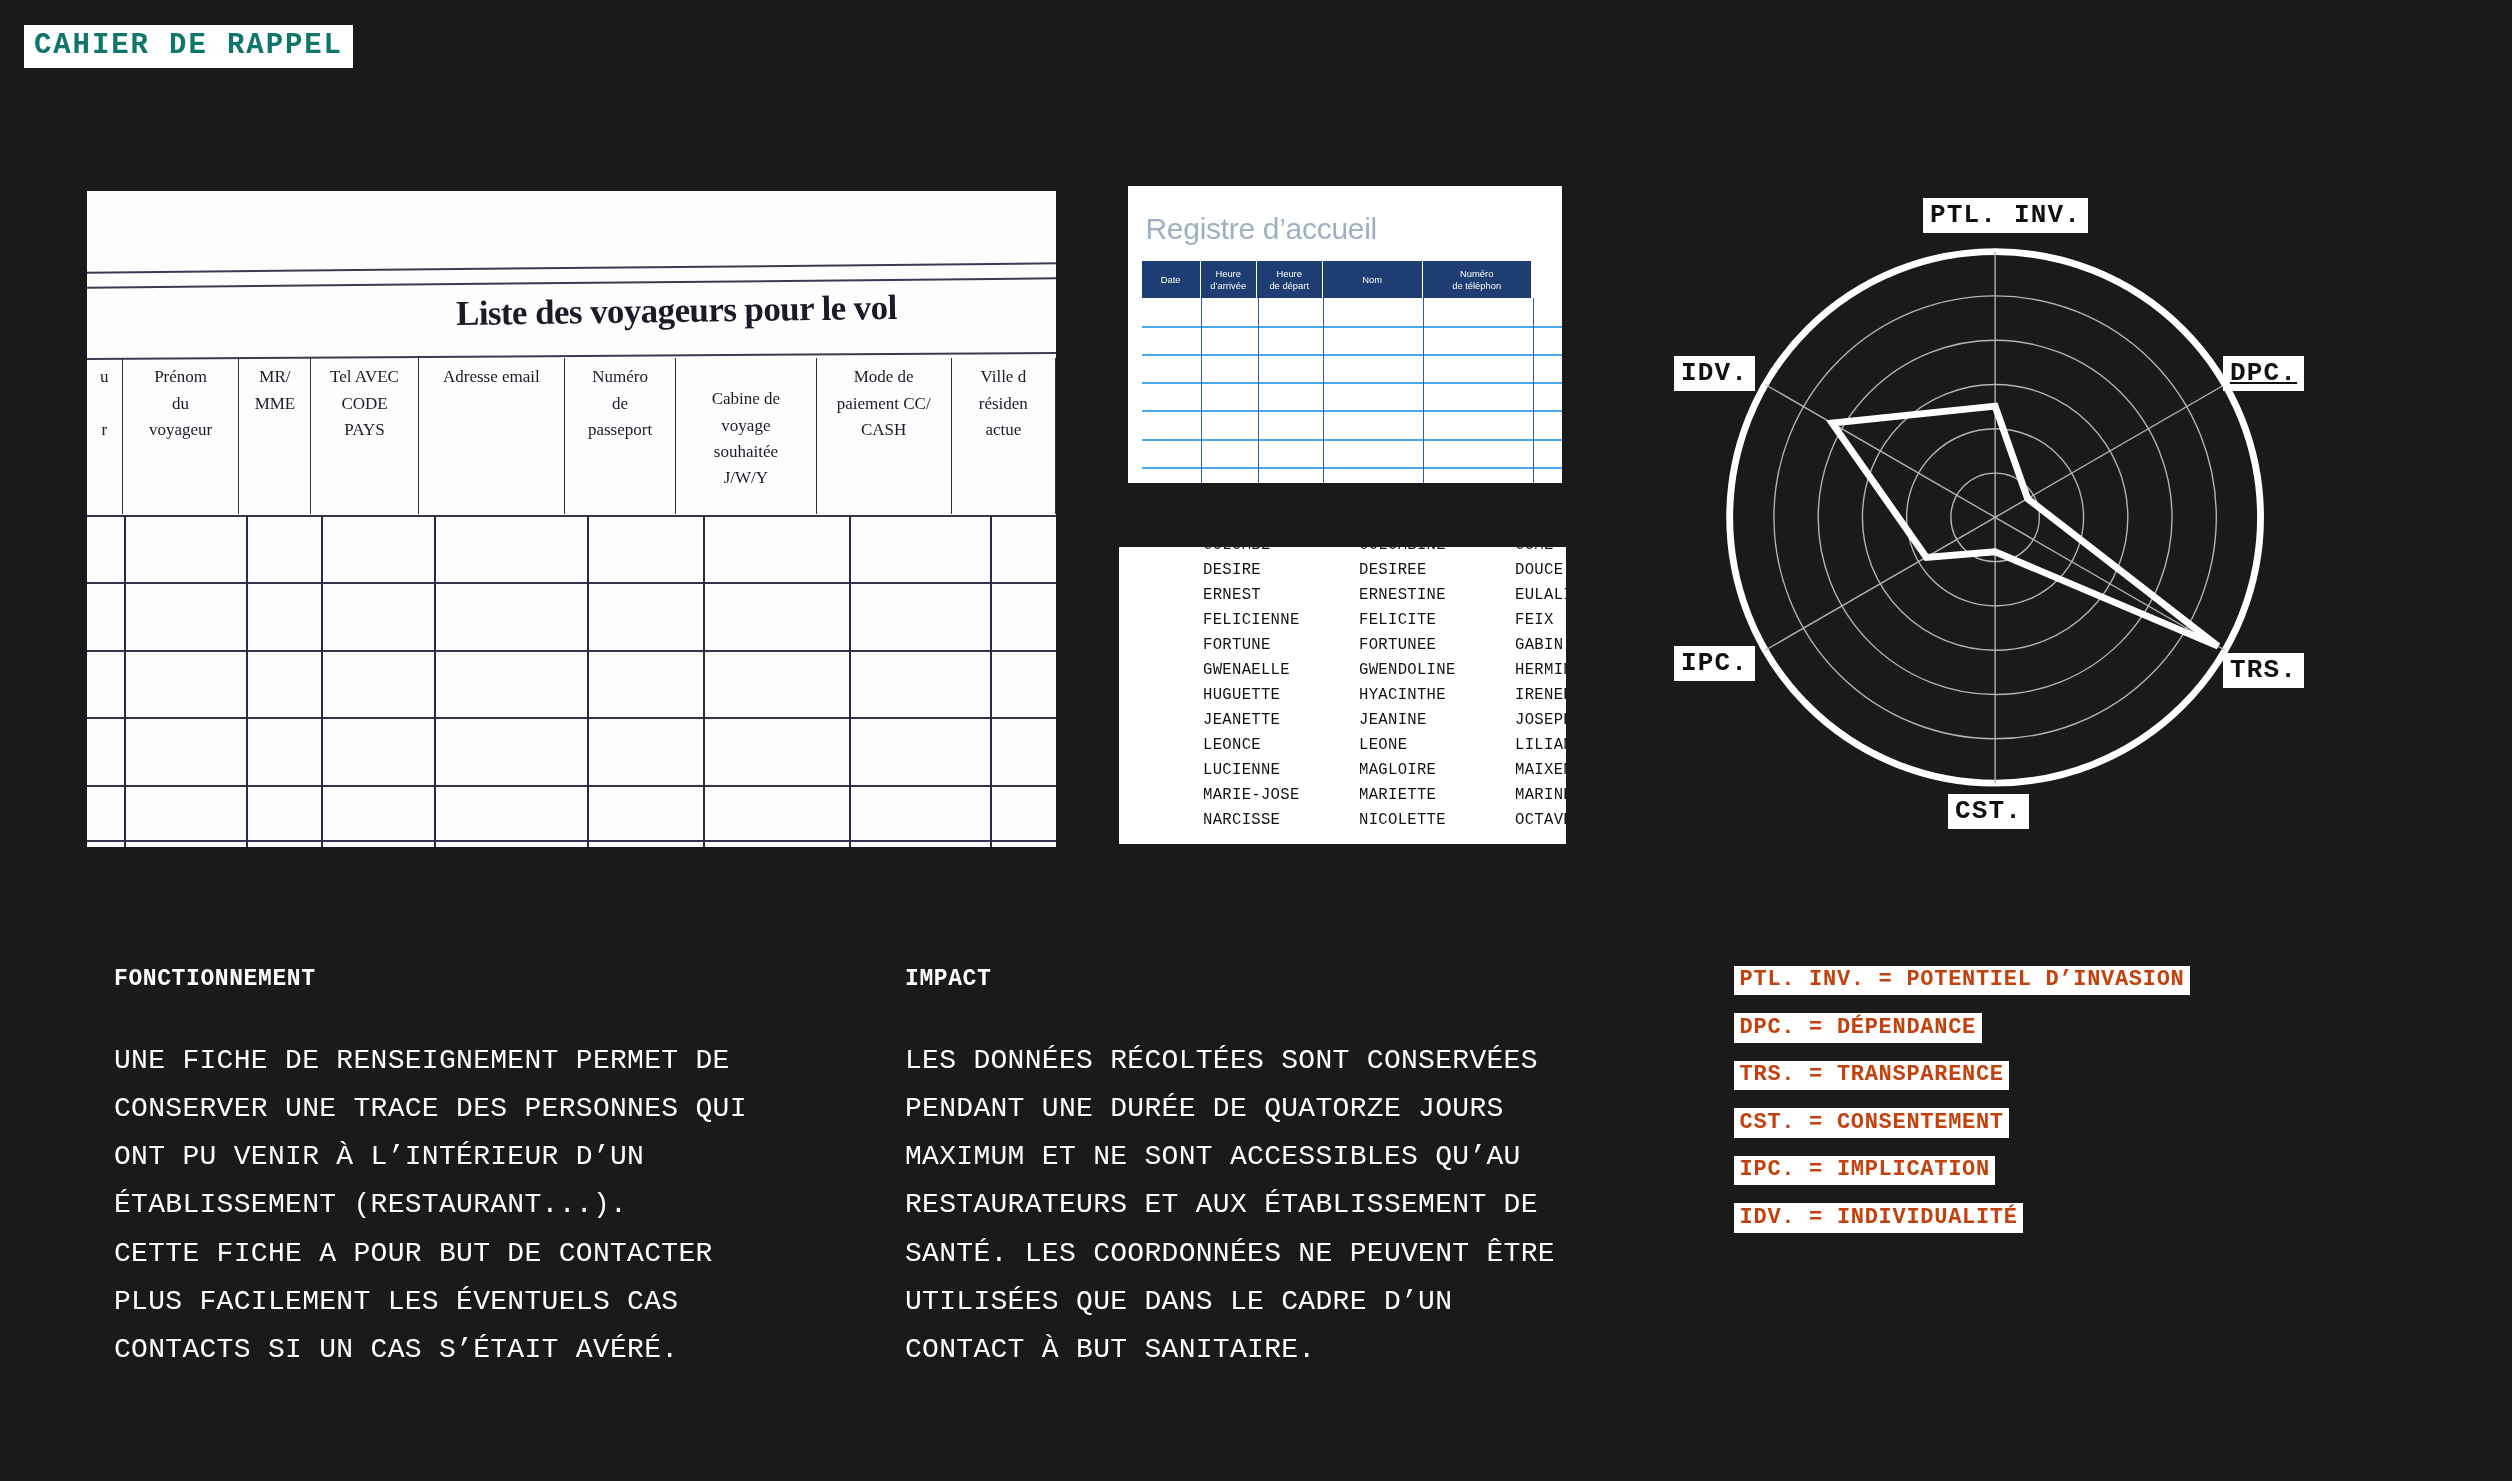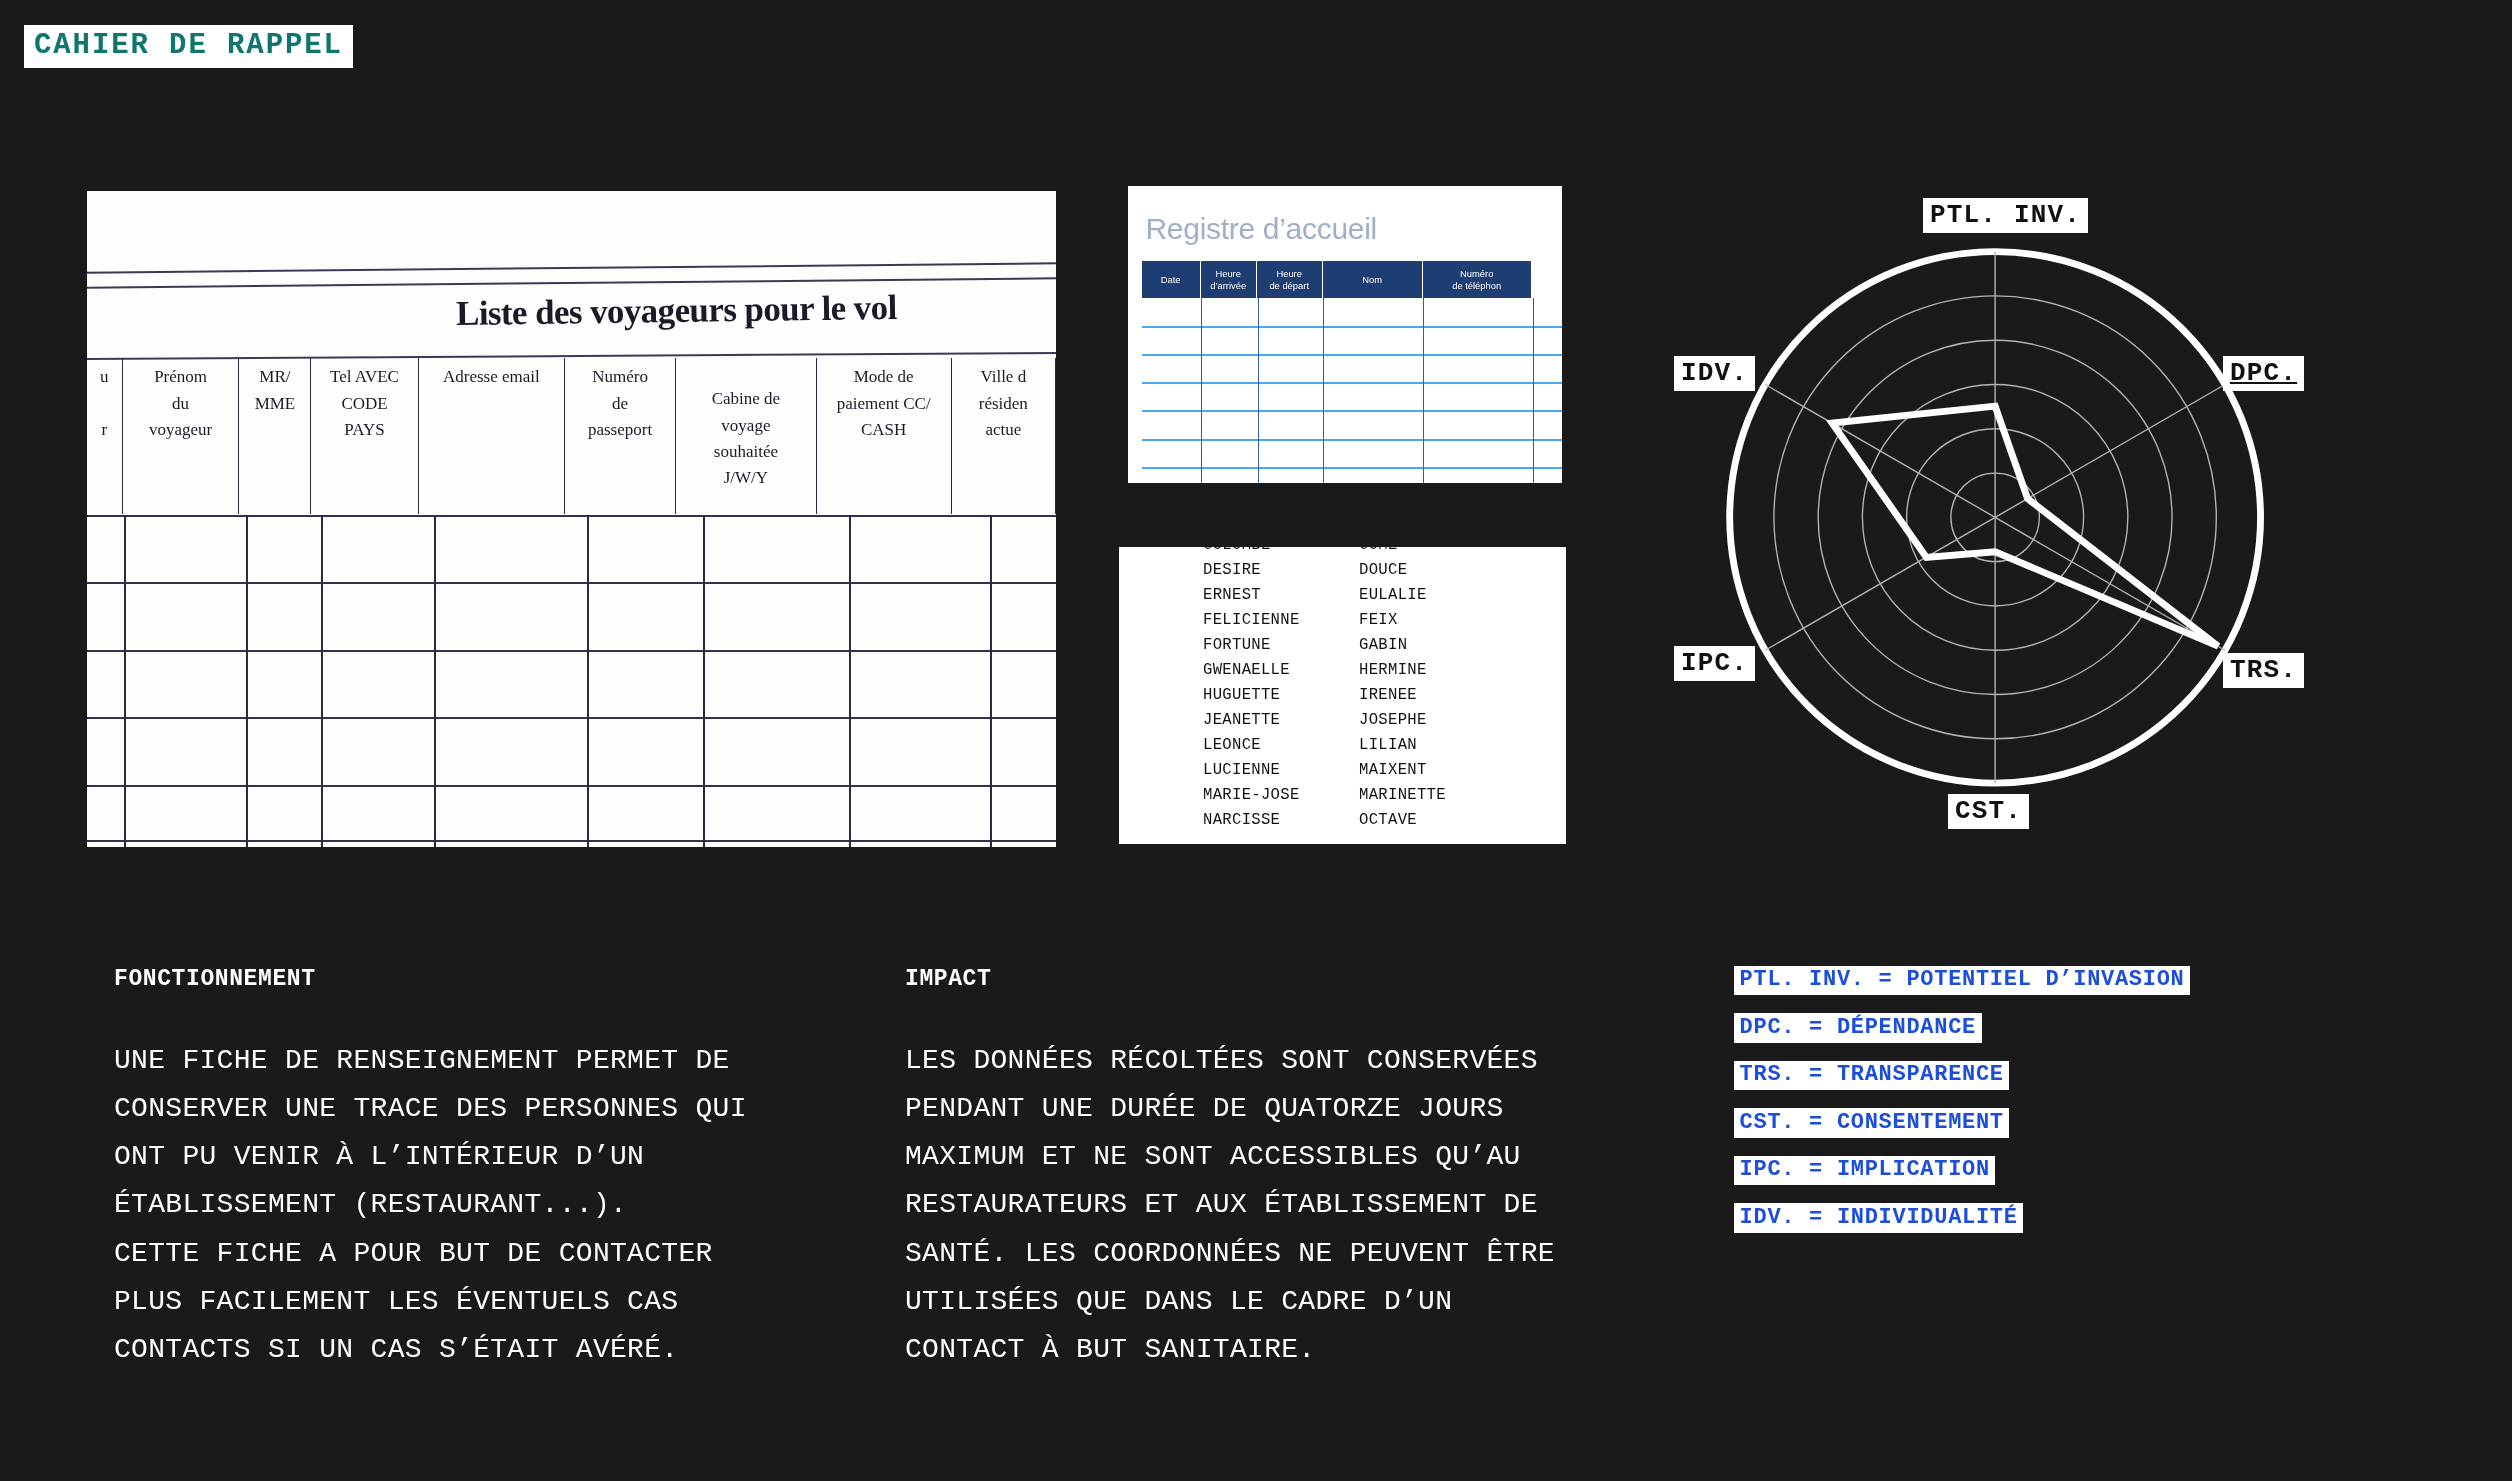--- a/index.html
+++ b/index.html
@@ -125,21 +125,21 @@
     font-size:28px; line-height:1.72; letter-spacing:0.3px;
     white-space:pre-line;
   }
   #col-fonctionnement { left:87px; top:966px; width:737px; }
   #col-impact { left:878px; top:966px; width:750px; }
 
   
   #legend { position:absolute; left:1734px; top:966px; width:656px; }
   #legend .leg-item {
     display:inline-block;
-    background:#ffffff; color:#1d4ed8;
+    background:#ffffff; color:#c2410c;
     font-family:"Liberation Mono", monospace;
     font-weight:700; font-size:22px; letter-spacing:0.7px;
     padding:3.1px 5.6px 4.4px 5.6px; line-height:1;
     margin-bottom:18px;
     white-space:nowrap;
   }
   #legend .leg-row { display:block; }
 </style>
 </head>
 <body>
@@ -278,20 +278,34 @@
         <div>ERNEST</div>
         <div>FELICIENNE</div>
         <div>FORTUNE</div>
         <div>GWENAELLE</div>
         <div>HUGUETTE</div>
         <div>JEANETTE</div>
         <div>LEONCE</div>
         <div>LUCIENNE</div>
         <div>MARIE-JOSE</div>
         <div>NARCISSE</div>
+      </div>
+      <div class="ncol">
+        <div>COLOMBINE</div>
+        <div>DESIREE</div>
+        <div>ERNESTINE</div>
+        <div>FELICITE</div>
+        <div>FORTUNEE</div>
+        <div>GWENDOLINE</div>
+        <div>HYACINTHE</div>
+        <div>JEANINE</div>
+        <div>LEONE</div>
+        <div>MAGLOIRE</div>
+        <div>MARIETTE</div>
+        <div>NICOLETTE</div>
       </div>
       <div class="ncol">
         <div>COME</div>
         <div>DOUCE</div>
         <div>EULALIE</div>
         <div>FEIX</div>
         <div>GABIN</div>
         <div>HERMINE</div>
         <div>IRENEE</div>
         <div>JOSEPHE</div>

